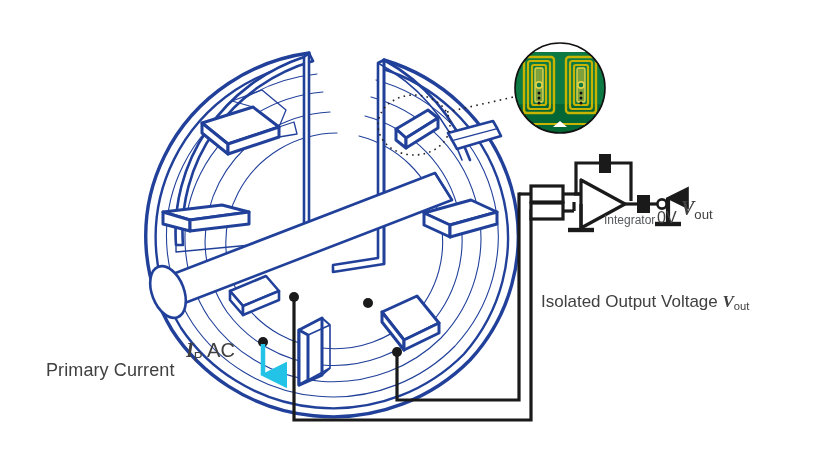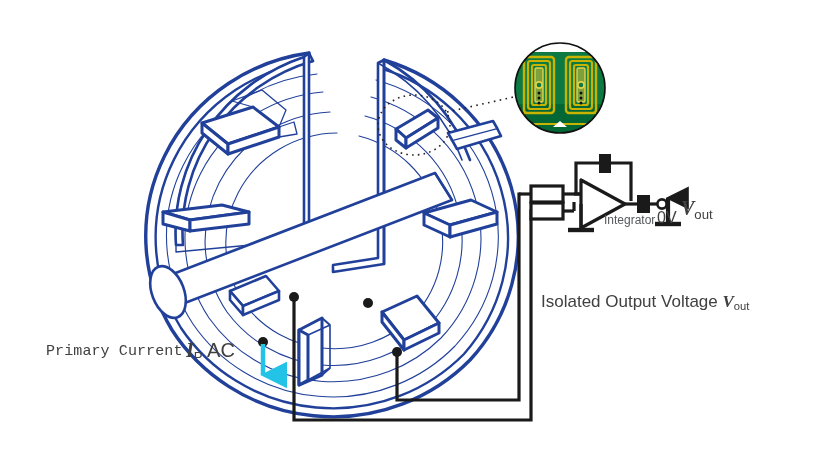--- a/index.html
+++ b/index.html
@@ -30,24 +30,23 @@
     height: 474px;
   }
   .lbl {
     position: absolute;
     color: #404040;
     white-space: nowrap;
     line-height: 1;
   }
   #label-primary-current {
     left: 46px;
-    top: 344px;
-    font-size: 15px;
+    top: 361px;
+    font-size: 18px;
     letter-spacing: 0.1px;
-    font-family: Liberation Mono, monospace;
   }
   #label-ip-ac {
     left: 186px;
     top: 340px;
     font-size: 20px;
   }
   #label-isolated-output {
     left: 541px;
     top: 293px;
     font-size: 17px;

